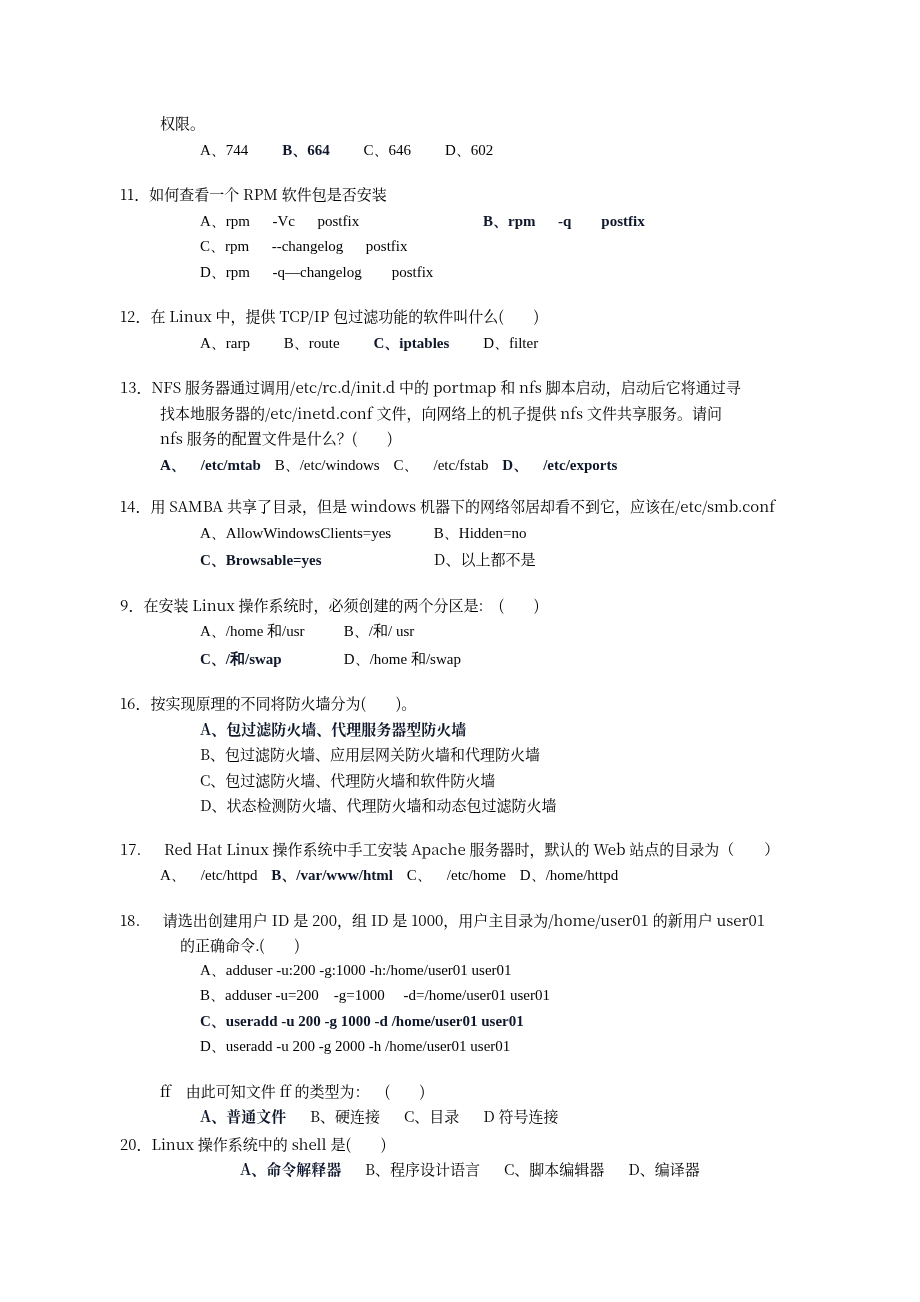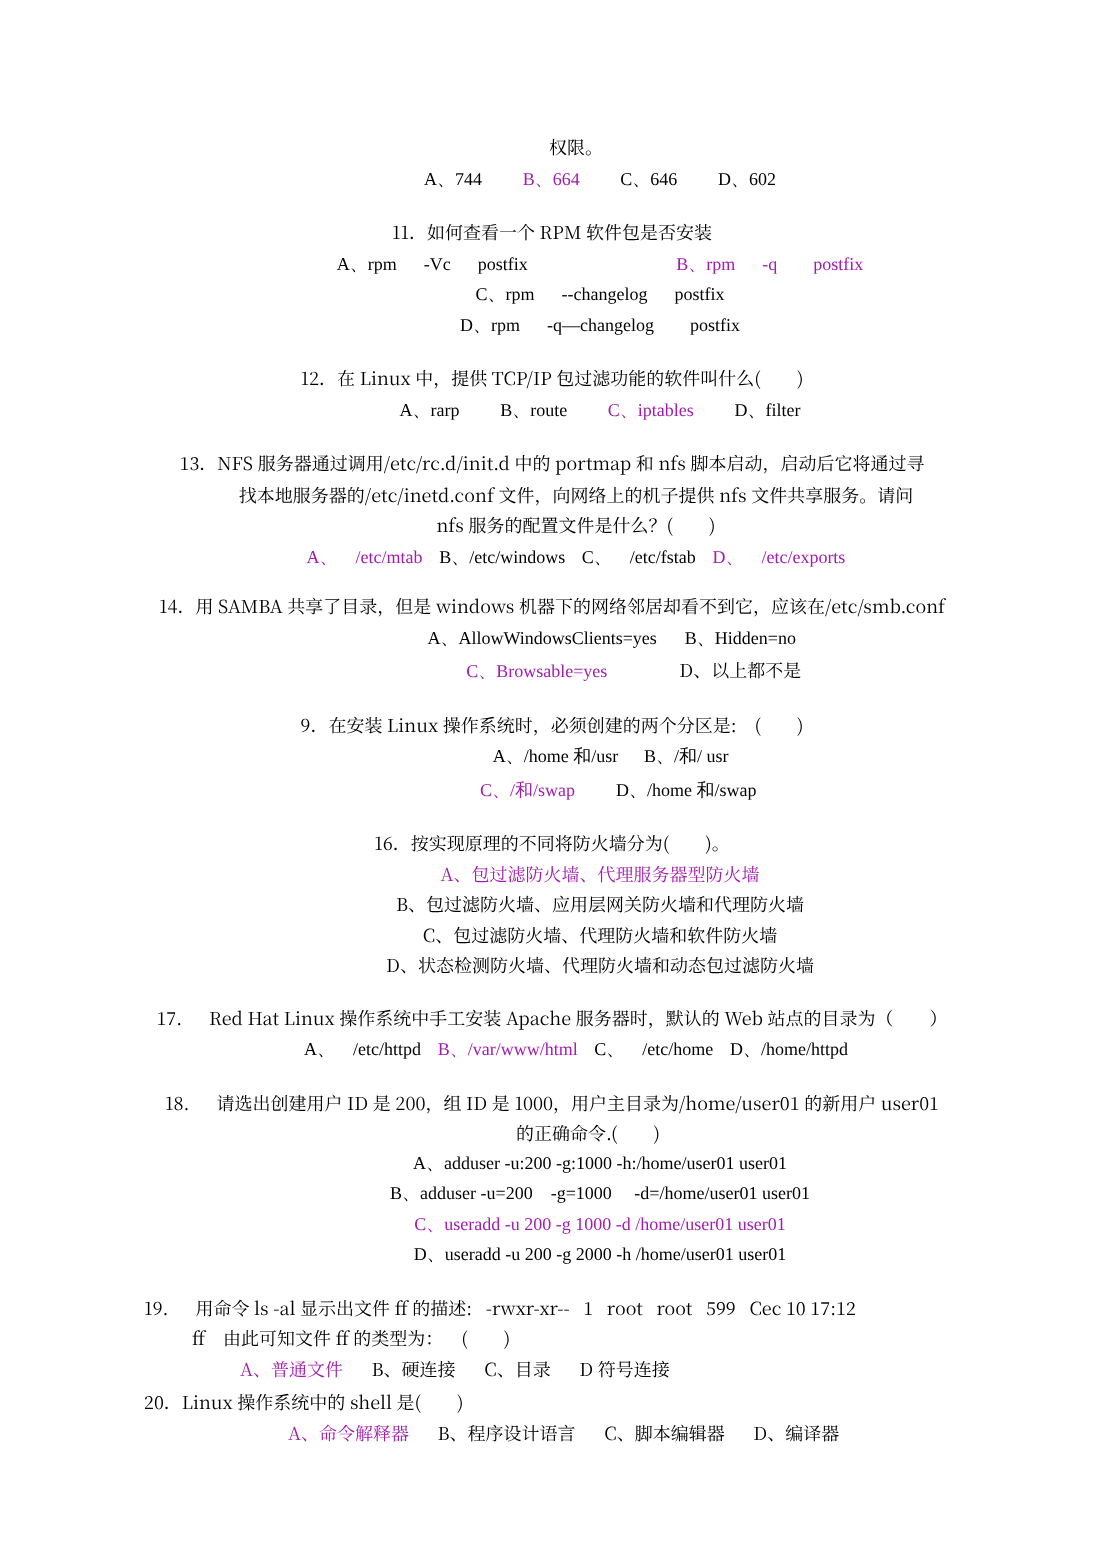--- a/index.html
+++ b/index.html
@@ -6,27 +6,27 @@
     font-family: SimSun, "Songti SC", "Noto Serif CJK SC", serif;
     font-size: 15px;
     line-height: 1.7;
     color: #000;
     background: #fff;
     margin: 0;
     padding: 110px 120px 80px 120px;
     width: 920px;
     box-sizing: border-box;
   }
-  .blk { margin-bottom: 18px; text-align: center; }
+  .blk { margin-bottom: 18px; }
   .indent0 { padding-left: 40px; }
   .indent1 { padding-left: 80px; }
   .indent2 { padding-left: 60px; }
   .indent3 { padding-left: 120px; }
   .roman { font-family: "Times New Roman", Times, serif; }
-  .red { color: #a21caf; }
+  .red { color: #0f172a; font-weight: bold; }
   .row { display: block; }
   .sp  { display:inline-block; }
   .g10 { width:10px; }
   .g20 { width:20px; }
   .g30 { width:30px; }
   .g40 { width:40px; }
   .g80 { width:80px; }
 </style>
 </head>
 <body>
@@ -118,21 +118,20 @@
 <div class="blk">
   <div>18.  请选出创建用户 ID 是 200，组 ID 是 1000，用户主目录为/home/user01 的新用户 user01</div>
   <div class="indent2">的正确命令.(  )</div>
   <div class="indent1 roman">A、adduser -u:200 -g:1000 -h:/home/user01 user01</div>
   <div class="indent1 roman">B、adduser -u=200 -g=1000  -d=/home/user01 user01</div>
   <div class="indent1 roman red">C、useradd -u 200 -g 1000 -d /home/user01 user01</div>
   <div class="indent1 roman">D、useradd -u 200 -g 2000 -h /home/user01 user01</div>
 </div>
 
 <div style="margin-bottom:2px;">
-  <div>19.  用命令 ls -al 显示出文件 ff 的描述:  -rwxr-xr--  1  root  root  599  Cec 10 17:12</div>
   <div class="indent0">ff 由此可知文件 ff 的类型为： (  )</div>
   <div class="indent1 row">
     <span class="red">A、普通文件</span><span class="sp g20"></span>
     <span>B、硬连接</span><span class="sp g20"></span>
     <span>C、目录</span><span class="sp g20"></span>
     <span>D 符号连接</span>
   </div>
 </div>
 
 <div>

